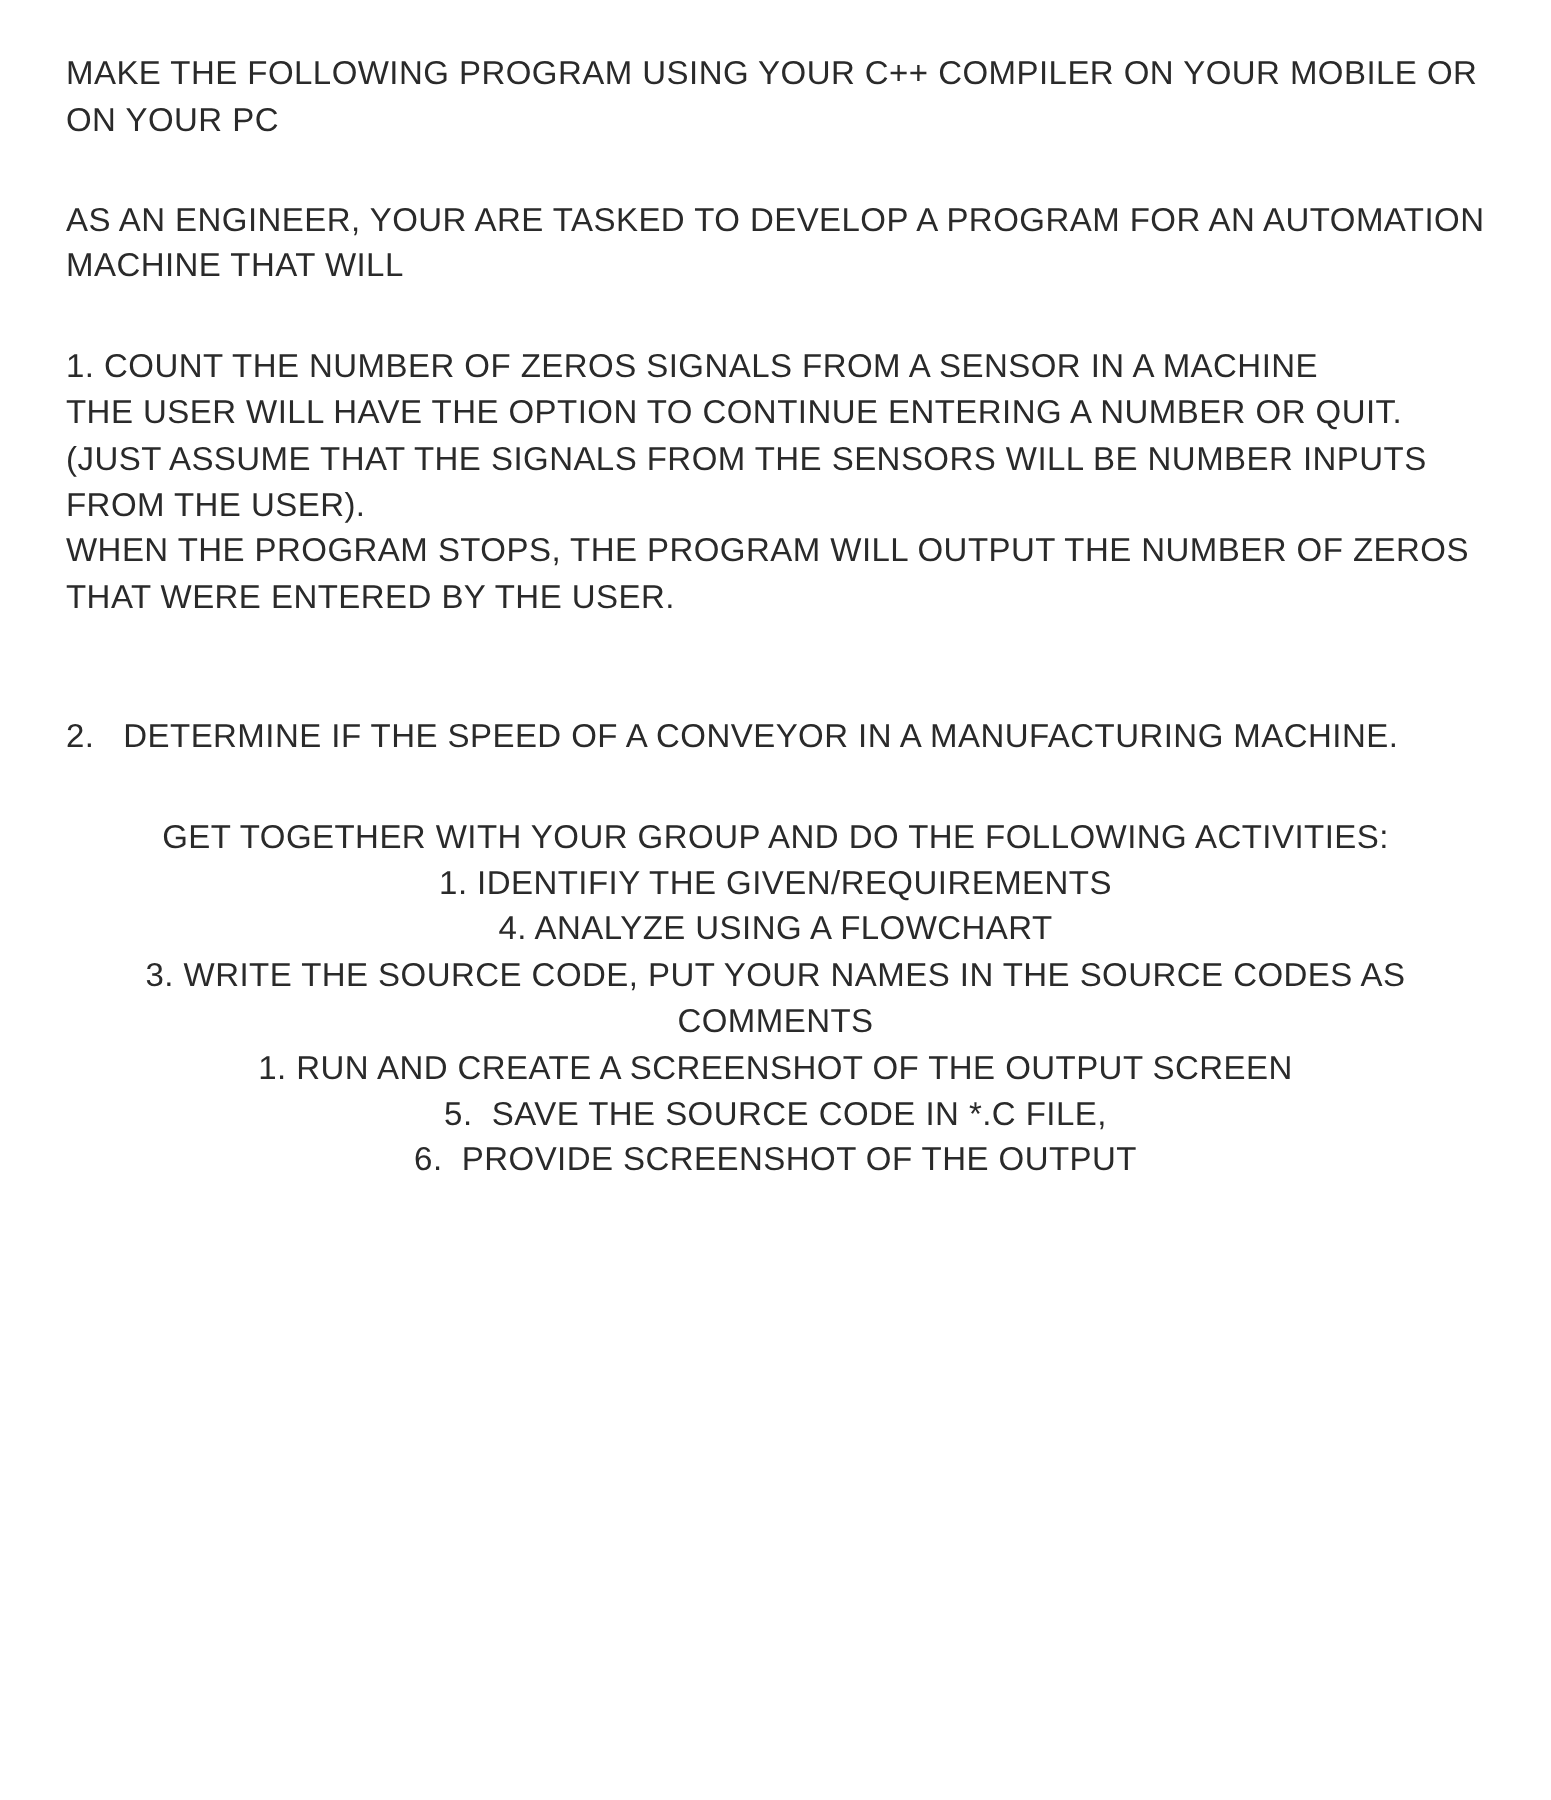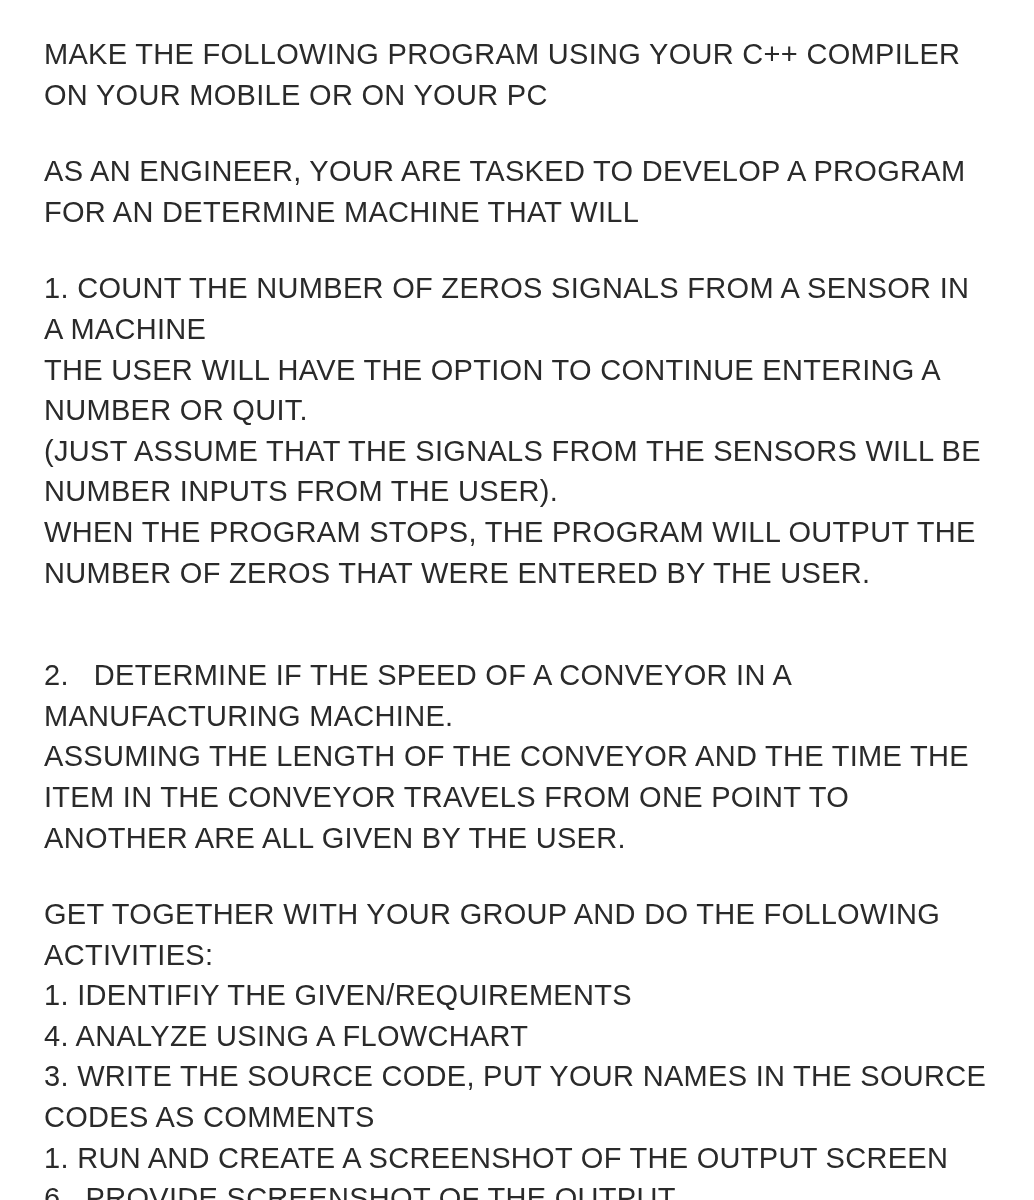--- a/index.html
+++ b/index.html
@@ -14,53 +14,54 @@
       font-family: Arial, Helvetica, sans-serif;
       padding: 34px 44px 20px 44px;
       color: #2a2a2a;
       letter-spacing: 0.3px;
     }
     .block {
       margin-bottom: 36px;
     }
     .block:last-child {
       margin-bottom: 4px;
+      text-align: center;
     }
     .line {
-      font-size: 29px;
+      font-size: 22px;
       line-height: 1.4;
       font-weight: 400;
     }
     .activity-header {
       margin-bottom: 0;
     }
   </style>
 </head>
 <body>
 
 <div class="block">
   <div class="line">MAKE THE FOLLOWING PROGRAM USING YOUR C++ COMPILER ON YOUR MOBILE OR ON YOUR PC</div>
 </div>
 
 <div class="block">
-  <div class="line">AS AN ENGINEER, YOUR ARE TASKED TO DEVELOP A PROGRAM FOR AN DETERMINE MACHINE THAT WILL</div>
+  <div class="line">AS AN ENGINEER, YOUR ARE TASKED TO DEVELOP A PROGRAM FOR AN AUTOMATION MACHINE THAT WILL</div>
 </div>
 
 <div class="block" style="margin-bottom:62px;margin-top:29px;">
   <div class="line">1. COUNT THE NUMBER OF ZEROS SIGNALS FROM A SENSOR IN A MACHINE</div>
   <div class="line">THE USER WILL HAVE THE OPTION TO CONTINUE ENTERING A NUMBER OR QUIT.</div>
   <div class="line">(JUST ASSUME THAT THE SIGNALS FROM THE SENSORS WILL BE NUMBER INPUTS FROM THE USER).</div>
   <div class="line">WHEN THE PROGRAM STOPS, THE PROGRAM WILL OUTPUT THE NUMBER OF ZEROS THAT WERE ENTERED BY THE USER.</div>
 </div>
 
 <div class="block">
   <div class="line">2.&nbsp;&nbsp;&nbsp;DETERMINE IF THE SPEED OF A CONVEYOR IN A MANUFACTURING MACHINE.</div>
-  <div class="line">ASSUMING THE LENGTH OF THE CONVEYOR AND THE TIME THE ITEM IN THE CONVEYOR TRAVELS FROM ONE POINT TO ANOTHER ARE ALL GIVEN BY THE USER.</div>
 </div>
 
 <div class="block">
   <div class="line activity-header">GET TOGETHER WITH YOUR GROUP AND DO THE FOLLOWING ACTIVITIES:</div>
   <div class="line">1. IDENTIFIY THE GIVEN/REQUIREMENTS</div>
   <div class="line">4. ANALYZE USING A FLOWCHART</div>
   <div class="line">3. WRITE THE SOURCE CODE, PUT YOUR NAMES IN THE SOURCE CODES AS COMMENTS</div>
   <div class="line">1. RUN AND CREATE A SCREENSHOT OF THE OUTPUT SCREEN</div>
+  <div class="line">5.&nbsp;&nbsp;SAVE THE SOURCE CODE IN *.C FILE,</div>
   <div class="line">6.&nbsp;&nbsp;PROVIDE SCREENSHOT OF THE OUTPUT</div>
 </div>
 
 </body></html>

